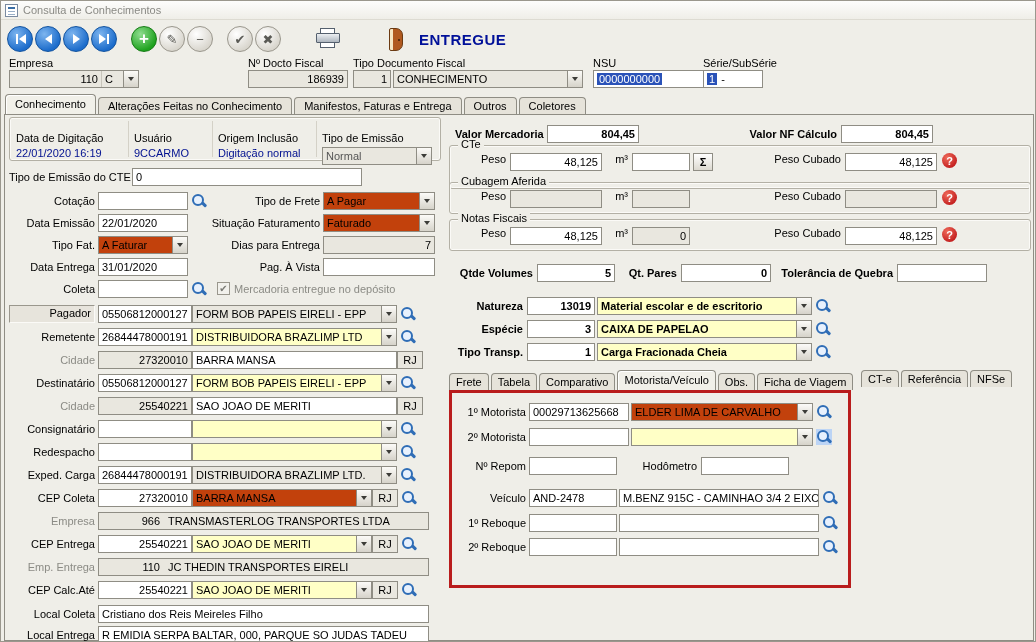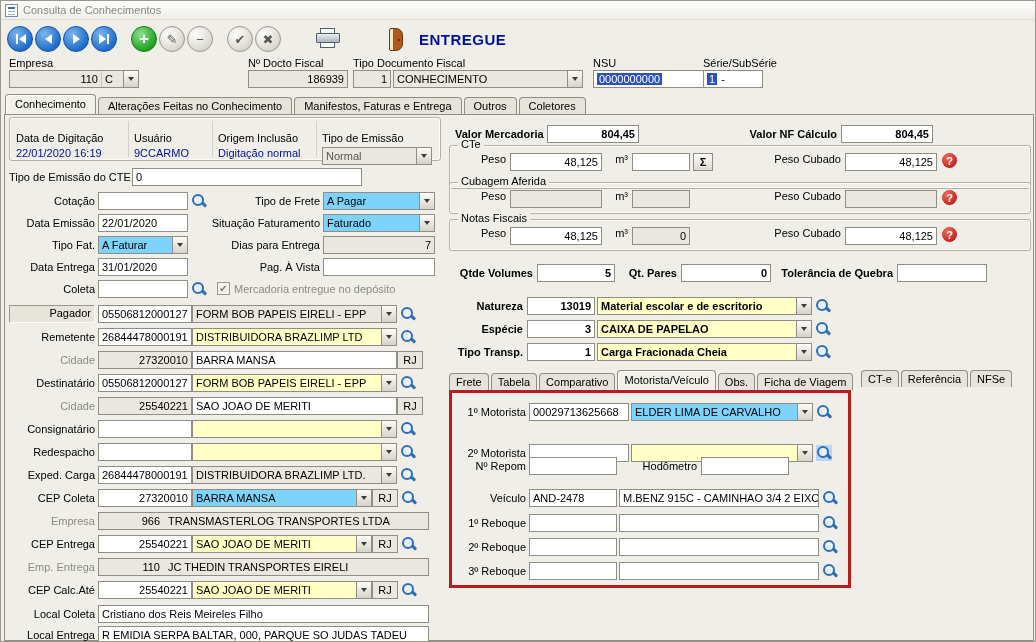--- a/index.html
+++ b/index.html
@@ -29,21 +29,21 @@
   .printer .p-out { position:absolute; left:5px; top:14px; width:15px; height:6px; background:#fff; border:1px solid #55606e; }
   .door { position:relative; width:14px; height:23px; margin-left:48px; background:linear-gradient(90deg,#f6e7c4 0 3px,#b0591f 3px); border:1px solid #6b3a12; border-radius:2px 7px 7px 2px; cursor:pointer; }
   .door::after { content:""; position:absolute; right:2px; top:10px; width:2px; height:2px; background:#3c1f08; border-radius:50%; }
   .status { margin-left:16px; font-size:15px; font-weight:bold; color:#001099; letter-spacing:.5px; }
 
   
   .f { height:18px; border:1px solid #8f8d84; background:#fff; display:flex; align-items:center; padding:0 3px; overflow:hidden; white-space:nowrap; flex-shrink:0; }
   .f.num { justify-content:flex-end; }
   .f.dis { background:#e9e7df; }
   .f.ctr { justify-content:center; }
-  .combo { height:18px; border:1px solid #8f8d84; background:#7dd3fc; display:flex; flex-shrink:0; overflow:hidden; }
+  .combo { height:18px; border:1px solid #8f8d84; background:#c2410c; display:flex; flex-shrink:0; overflow:hidden; }
   .combo.dis { background:#e9e7df; }
   .combo.yellow { background:#ffffc6; }
   .combo .ct { flex:1; display:flex; align-items:center; padding:0 3px; overflow:hidden; white-space:nowrap; }
   .combo .cb { width:15px; flex-shrink:0; border-left:1px solid #8f8d84; background:linear-gradient(#fcfbf8,#d6d3ca); display:flex; align-items:center; justify-content:center; cursor:pointer; }
   .arr { width:0; height:0; border-left:3px solid transparent; border-right:3px solid transparent; border-top:4px solid #3c3c38; }
   .magbtn { width:16px; height:16px; margin-left:3px; position:relative; flex-shrink:0; cursor:pointer; }
   .magbtn::before { content:""; position:absolute; left:1px; top:1px; width:8px; height:8px; border:2px solid #2f6db6; border-radius:50%; background:#e8f1fd; }
   .magbtn::after { content:""; position:absolute; left:10px; top:10px; width:6px; height:3px; background:#2f6db6; transform:rotate(45deg); border-radius:1px; }
   .magbtn.focus { background:#bcd4f5; }
   .qbtn { width:15px; height:15px; border-radius:50%; background:radial-gradient(circle at 35% 30%, #ef6a5a, #c31f1f 75%); color:#fff; font-weight:bold; font-size:11px; display:flex; align-items:center; justify-content:center; margin-left:5px; flex-shrink:0; cursor:pointer; }
@@ -539,21 +539,21 @@
         <div class="f w100">00029713625668</div>
         <div class="combo w182" style="margin-left:2px">
           <span class="ct">ELDER LIMA DE CARVALHO</span>
           <span class="cb">
               <span class="arr"></span>
             </span>
         </div>
         <span class="magbtn"></span>
       </div>
 
-      <div class="grow2" style="left:6px;top:51px">
+      <div class="grow2" style="left:6px;top:35px">
         <span class="mlbl">2º Motorista</span>
         <div class="f w100"></div>
         <div class="combo yellow w182" style="margin-left:2px">
           <span class="ct"></span>
           <span class="cb">
               <span class="arr"></span>
             </span>
         </div>
         <span class="magbtn focus"></span>
       </div>
@@ -579,23 +579,17 @@
         <span class="magbtn"></span>
       </div>
 
       <div class="grow2" style="left:6px;top:145px">
         <span class="mlbl">2º Reboque</span>
         <div class="f w80"></div>
         <div class="f w200" style="margin-left:2px"></div>
         <span class="magbtn"></span>
       </div>
 
-      <div class="grow2" style="left:6px;top:169px">
-        <span class="mlbl">3º Reboque</span>
-        <div class="f w80"></div>
-        <div class="f w200" style="margin-left:2px"></div>
-        <span class="magbtn"></span>
-      </div>
 
     </div>
 
   </div>
 </div>
 
 </body></html>

